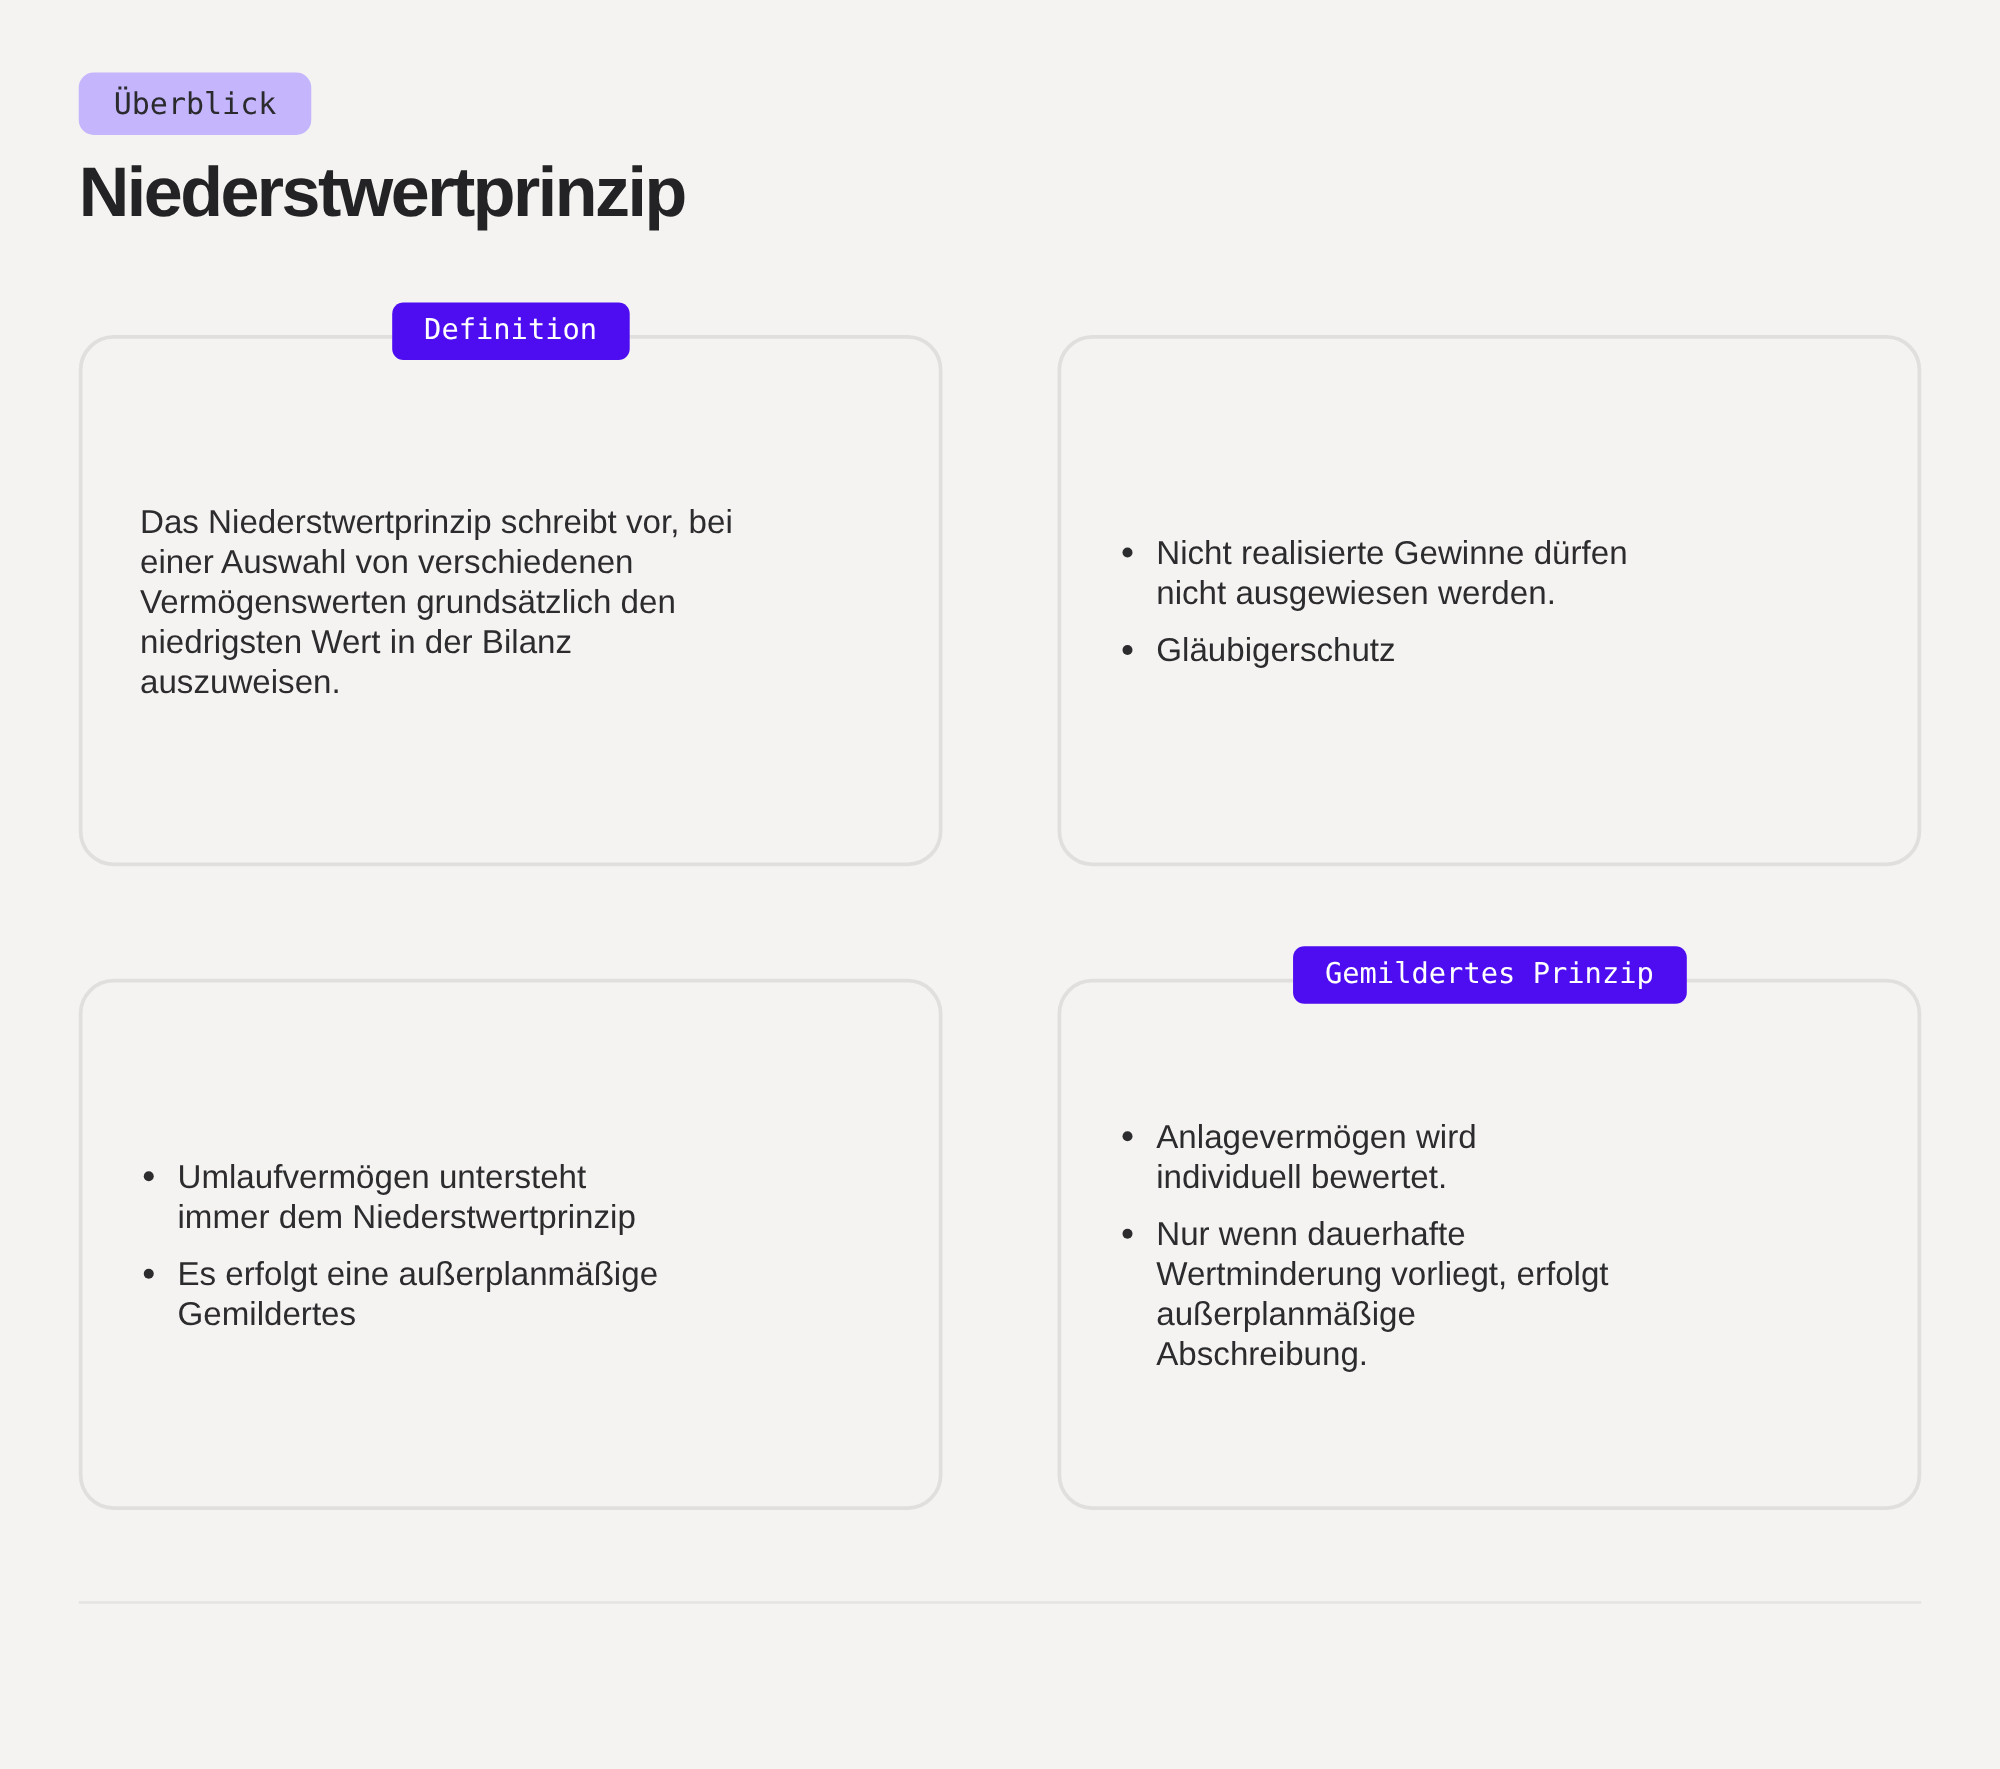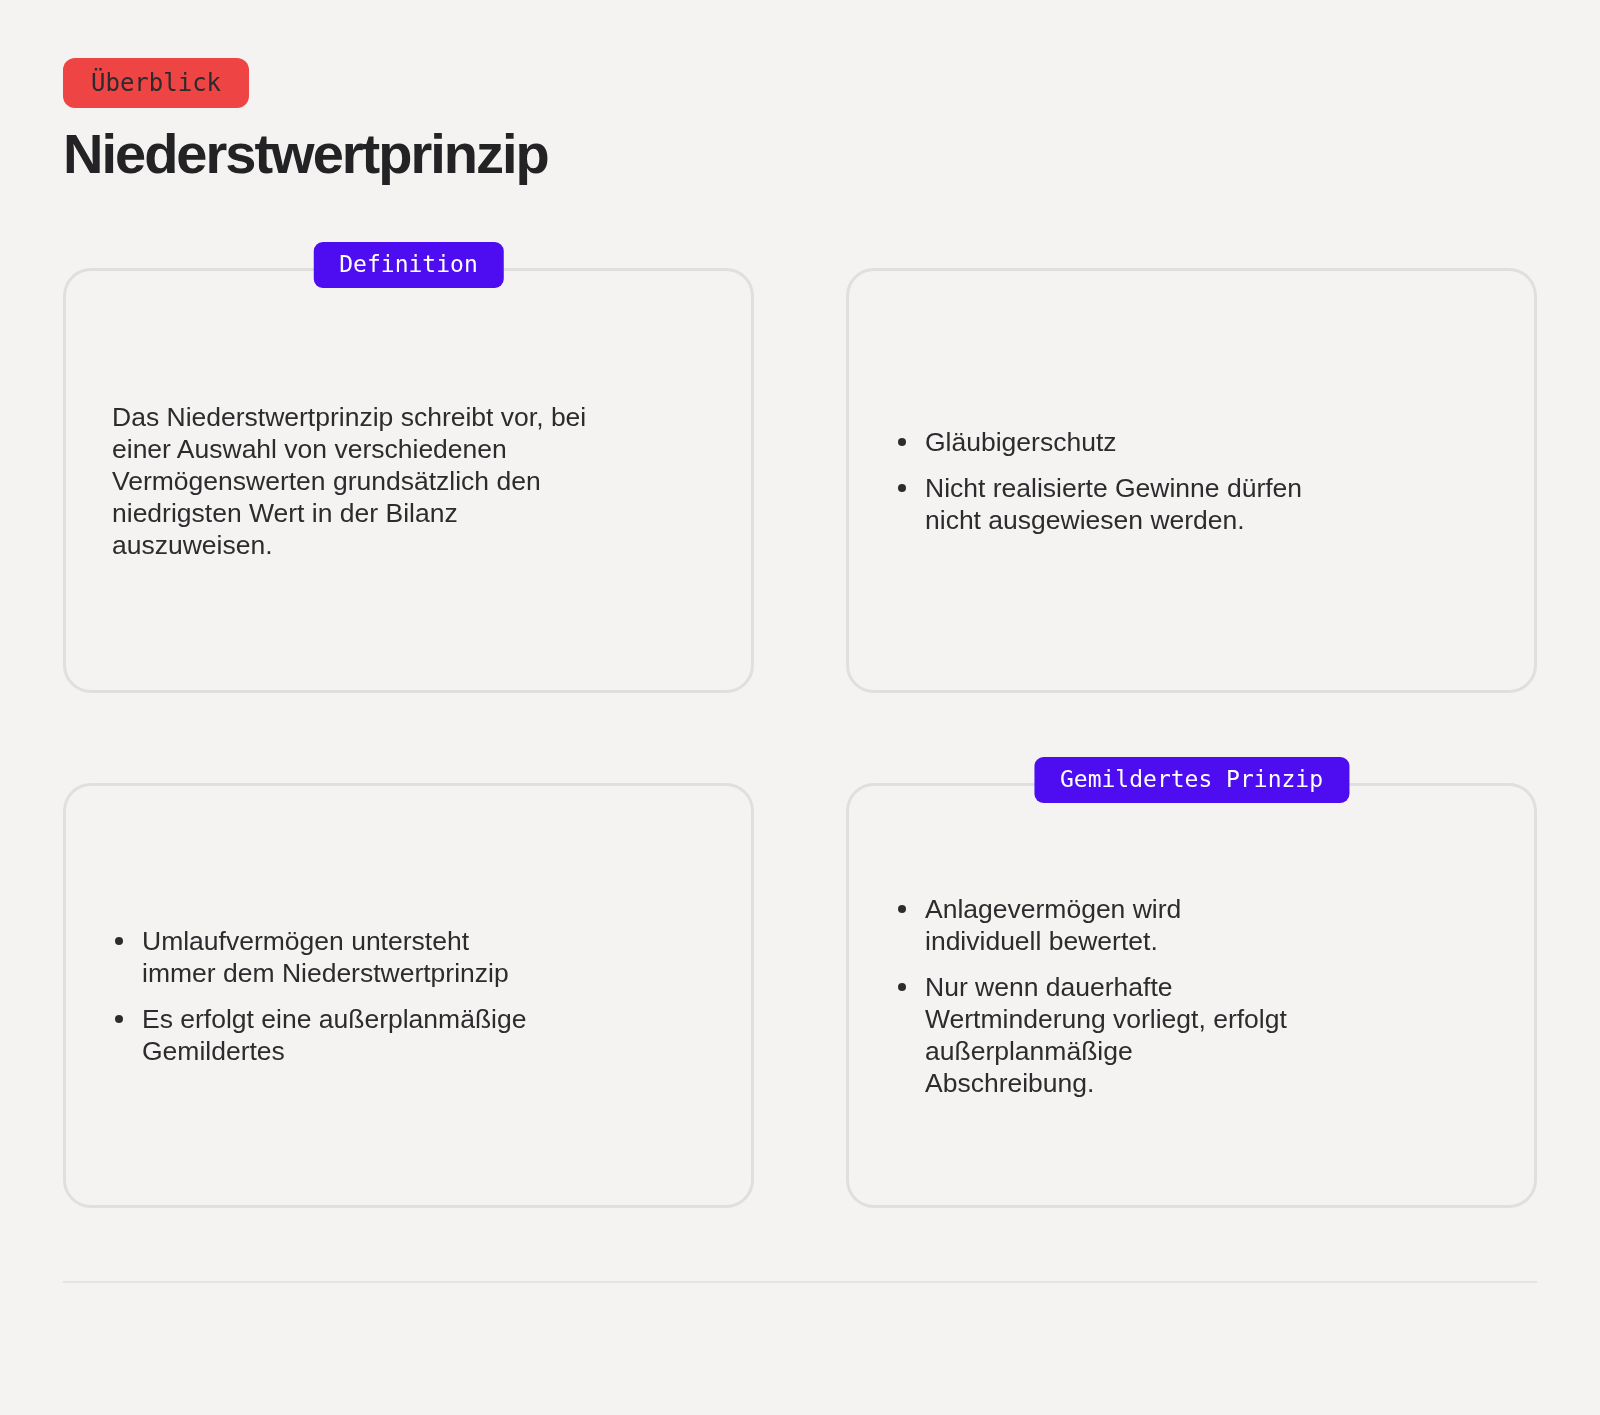--- a/index.html
+++ b/index.html
@@ -17,21 +17,21 @@
     width:1600px;height:1415px;
     font-family:"Liberation Sans", sans-serif;
     color:var(--text-body);
     overflow:hidden;
     position:relative;
   }
   .page{width:1600px;height:1415px;padding:58px 63px 0;}
   
   .eyebrow{
     display:inline-block;
-    background:#ef4444;
+    background:#c4b5fd;
     border-radius:12px;
     padding:11px 28px;
     font-family:"DejaVu Sans Mono", monospace;
     font-size:24px;
     color:#2b2b2d;
   }
   .title{
     margin-top:18px;
     font-size:56px;
     line-height:1;
@@ -136,22 +136,22 @@
 
   <div class="grid">
 
     <section class="card">
       <div class="card-badge">Definition</div>
       <p class="card-paragraph">Das Niederstwertprinzip schreibt vor, bei einer Auswahl von verschiedenen Vermögenswerten grundsätzlich den niedrigsten Wert in der Bilanz auszuweisen.</p>
     </section>
 
     <section class="card w470">
       <ul>
+        <li>Nicht realisierte Gewinne dürfen nicht ausgewiesen werden.</li>
         <li>Gläubigerschutz</li>
-        <li>Nicht realisierte Gewinne dürfen nicht ausgewiesen werden.</li>
       </ul>
     </section>
 
     <section class="card w430">
       <ul>
         <li>Umlaufvermögen untersteht immer dem Niederstwertprinzip</li>
         <li>Es erfolgt eine außerplanmäßige Gemildertes</li>
       </ul>
     </section>
 

